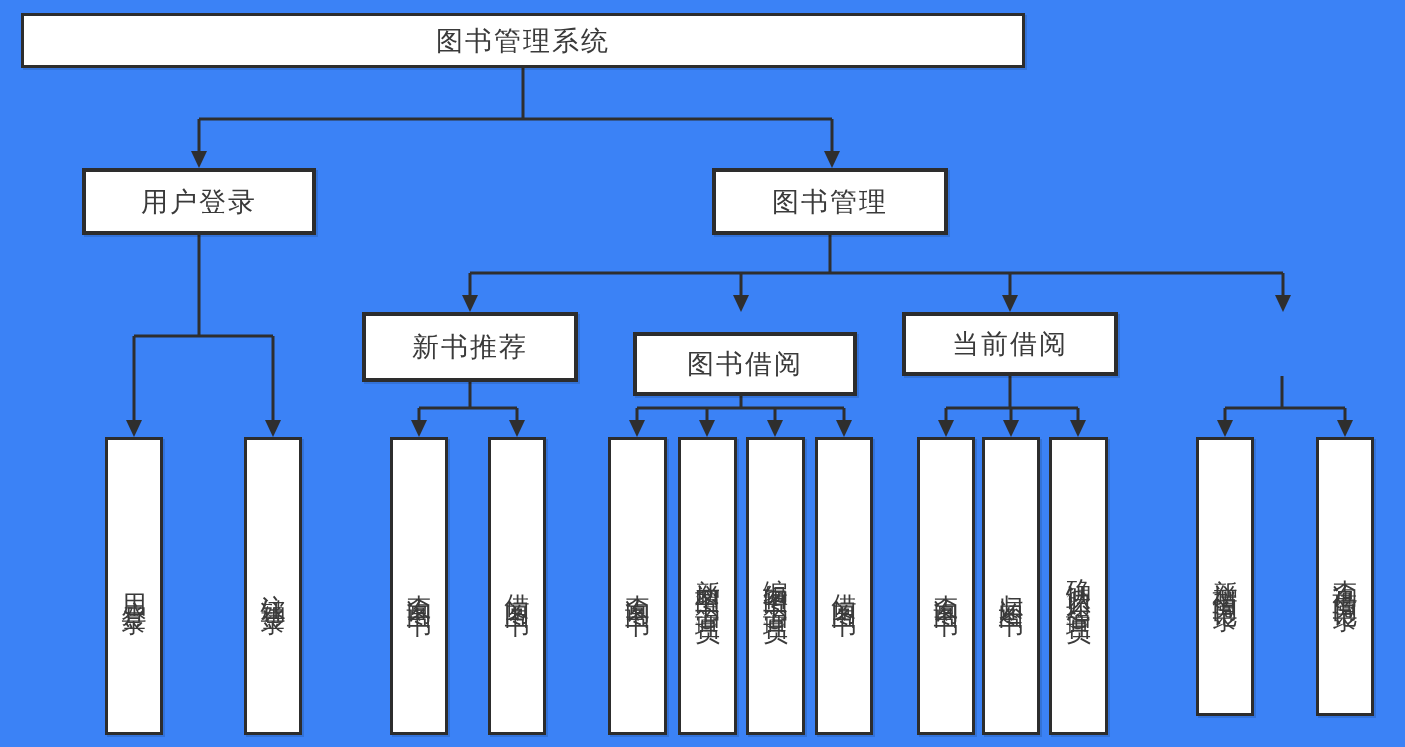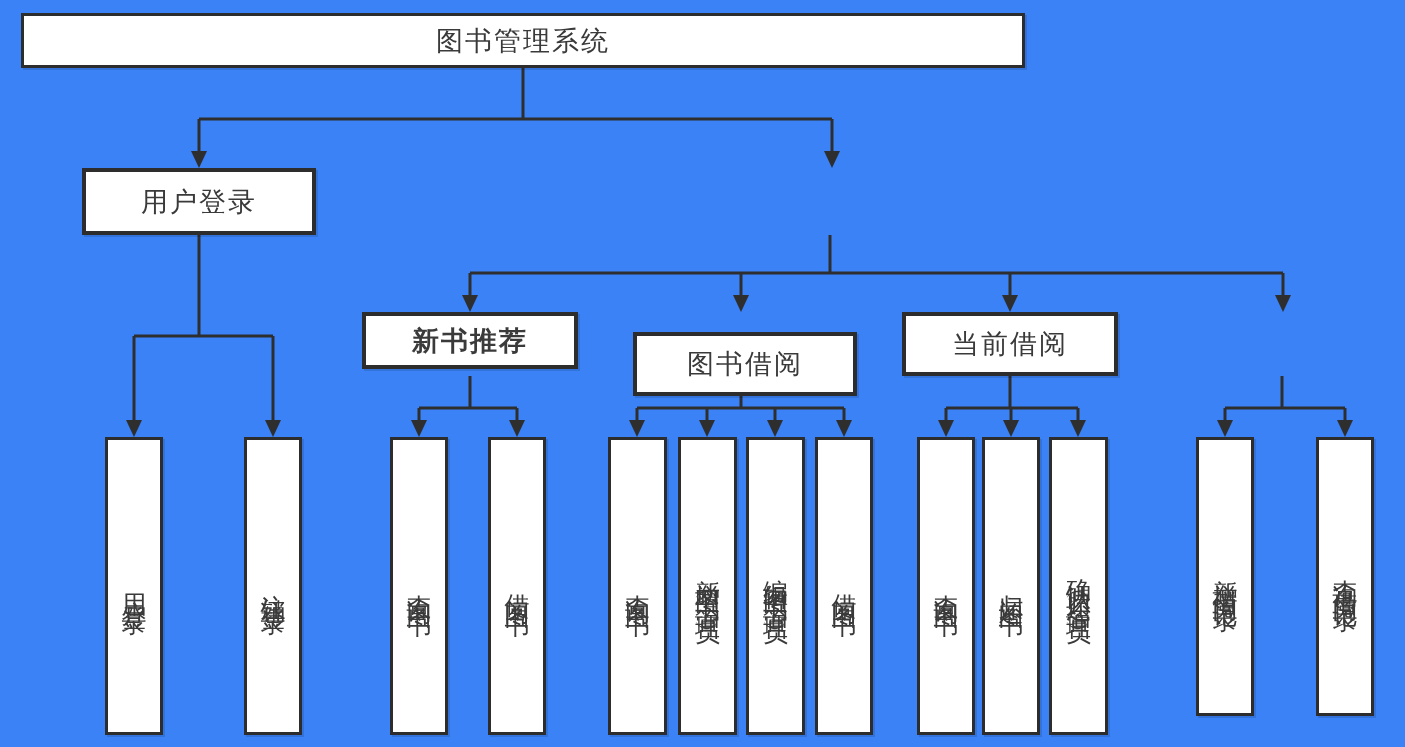--- a/index.html
+++ b/index.html
@@ -96,22 +96,23 @@
       <polygon points="1003,420 1019,420 1011,437"></polygon>
       <polygon points="1070,420 1086,420 1078,437"></polygon>
       <polygon points="1217,420 1233,420 1225,437"></polygon>
       <polygon points="1337,420 1353,420 1345,437"></polygon>
     </g>
   </svg>
 
   <div class="hbox" style="left:21px; top:13px; width:1004px; height:55px;">图书管理系统</div>
 
   <div class="hbox lvl" style="left:82px; top:168px; width:234px; height:67px;">用户登录</div>
+  <div class="hbox lvl" style="left:712px; top:168px; width:236px; height:67px;">图书管理</div>
 
-  <div class="hbox lvl" style="left:362px; top:312px; width:216px; height:57px;font-weight:bold;">新书推荐</div>
+  <div class="hbox lvl" style="left:362px; top:312px; width:216px; height:70px;">新书推荐</div>
   <div class="hbox lvl" style="left:633px; top:332px; width:224px; height:64px;">图书借阅</div>
   <div class="hbox lvl" style="left:902px; top:312px; width:216px; height:64px;">当前借阅</div>
 
   <div class="vbox" style="left:105px; top:437px; width:58px; height:298px;">用户登录</div>
   <div class="vbox" style="left:244px; top:437px; width:58px; height:298px;">注销登录</div>
 
   <div class="vbox" style="left:390px; top:437px; width:58px; height:298px;">查询图书</div>
   <div class="vbox" style="left:488px; top:437px; width:58px; height:298px;">借阅图书</div>
 
   <div class="vbox" style="left:608px; top:437px; width:59px; height:298px;">查询图书</div>

